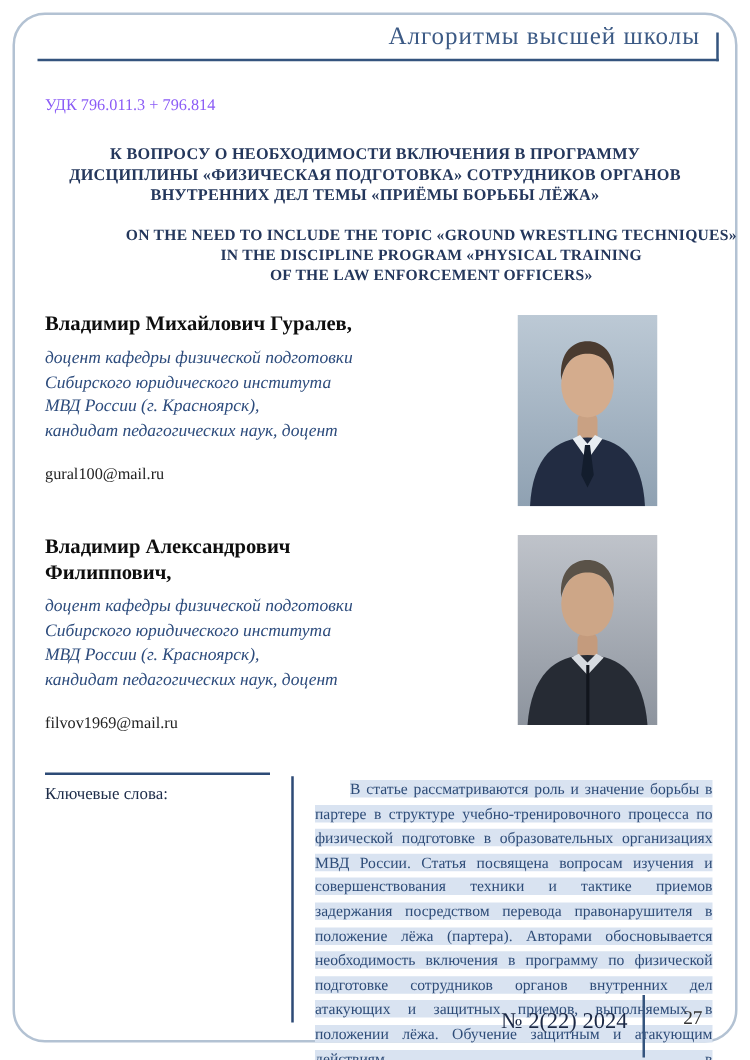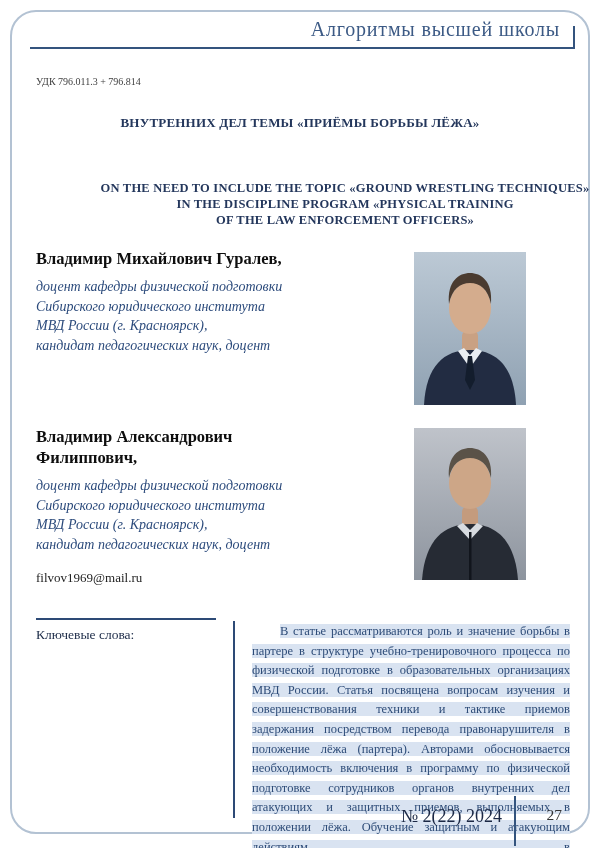--- a/index.html
+++ b/index.html
@@ -10,21 +10,21 @@
   .frame{
     position:absolute;left:10px;top:10px;right:10px;bottom:14px;
     border:2px solid #b3c2d3;border-radius:26px;pointer-events:none;
   }
   .header-title{
     position:absolute;top:18px;right:40px;font-size:20px;letter-spacing:0.8px;
     color:#3c5a85;
   }
   .header-rule{position:absolute;left:30px;top:47px;width:545px;height:2px;background:#34547e;}
   .header-tick{position:absolute;left:573px;top:26px;width:2px;height:23px;background:#34547e;}
-  .udk{position:absolute;left:36px;top:76px;font-size:10px;color:#404040;}
+  .udk{position:absolute;left:36px;top:76px;font-size:13px;color:#8b5cf6;}
   .title-ru{position:absolute;left:0;top:115px;width:600px;text-align:center;color:#24375c;}
   .title-ru .tline{font-size:13px;font-weight:bold;line-height:16.5px;white-space:nowrap;letter-spacing:0.2px;}
   .title-en{position:absolute;left:0;top:180px;width:600px;text-align:center;color:#24375c;padding-left:45px;}
   .title-en .tline{font-size:12.5px;font-weight:bold;line-height:16px;white-space:nowrap;letter-spacing:0.2px;}
   .author{position:absolute;left:36px;width:372px;}
   .author1{top:248px;}
   .author2{top:426px;}
   .a-name{font-size:16.5px;font-weight:bold;color:#0e0e0e;line-height:21px;}
   .a-aff{margin-top:8px;}
   .a-aff .aline{font-style:italic;font-size:14px;line-height:19.5px;color:#2c4b7c;}
@@ -54,38 +54,41 @@
 
   <div class="frame"></div>
 
   <div class="header-title">Алгоритмы высшей школы</div>
   <div class="header-rule"></div>
   <div class="header-tick"></div>
 
   <div class="udk">УДК 796.011.3 + 796.814</div>
 
   <div class="title-ru">
+    <div class="tline">К ВОПРОСУ О НЕОБХОДИМОСТИ ВКЛЮЧЕНИЯ В ПРОГРАММУ</div>
+    <div class="tline">ДИСЦИПЛИНЫ «ФИЗИЧЕСКАЯ ПОДГОТОВКА» СОТРУДНИКОВ ОРГАНОВ</div>
     <div class="tline">ВНУТРЕННИХ ДЕЛ ТЕМЫ «ПРИЁМЫ БОРЬБЫ ЛЁЖА»</div>
   </div>
 
   <div class="title-en">
     <div class="tline">ON THE NEED TO INCLUDE THE TOPIC «GROUND WRESTLING TECHNIQUES»</div>
     <div class="tline">IN THE DISCIPLINE PROGRAM «PHYSICAL TRAINING</div>
     <div class="tline">OF THE LAW ENFORCEMENT OFFICERS»</div>
   </div>
 
   <div class="author author1">
     <div class="a-name">Владимир Михайлович Гуралев,</div>
     <div class="a-name"></div>
     <div class="a-aff">
       <div class="aline">доцент кафедры физической подготовки</div>
       <div class="aline">Сибирского юридического института</div>
       <div class="aline">МВД России (г. Красноярск),</div>
       <div class="aline">кандидат педагогических наук, доцент</div>
     </div>
+    <div class="a-email">gural100@mail.ru</div>
   </div>
 
   <div class="photo photo1">
     <svg viewBox="0 0 112 153" preserveAspectRatio="none">
       <defs>
         <linearGradient id="bg1" x1="0" y1="0" x2="0" y2="1">
           <stop offset="0" stop-color="#bcc9d5"></stop>
           <stop offset="1" stop-color="#8fa1b2"></stop>
         </linearGradient>
       </defs>

